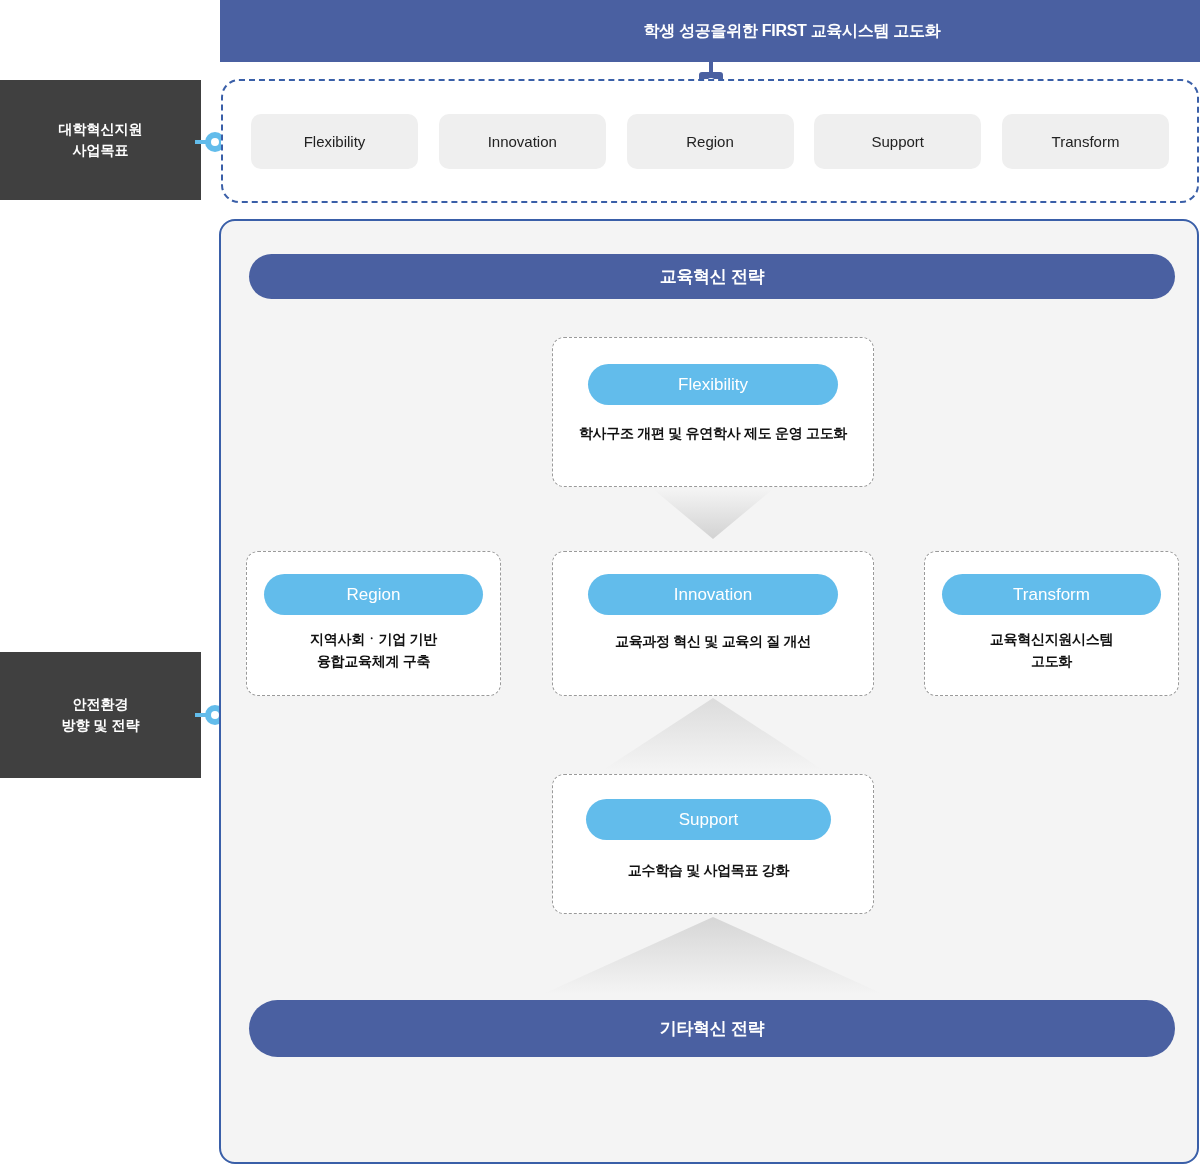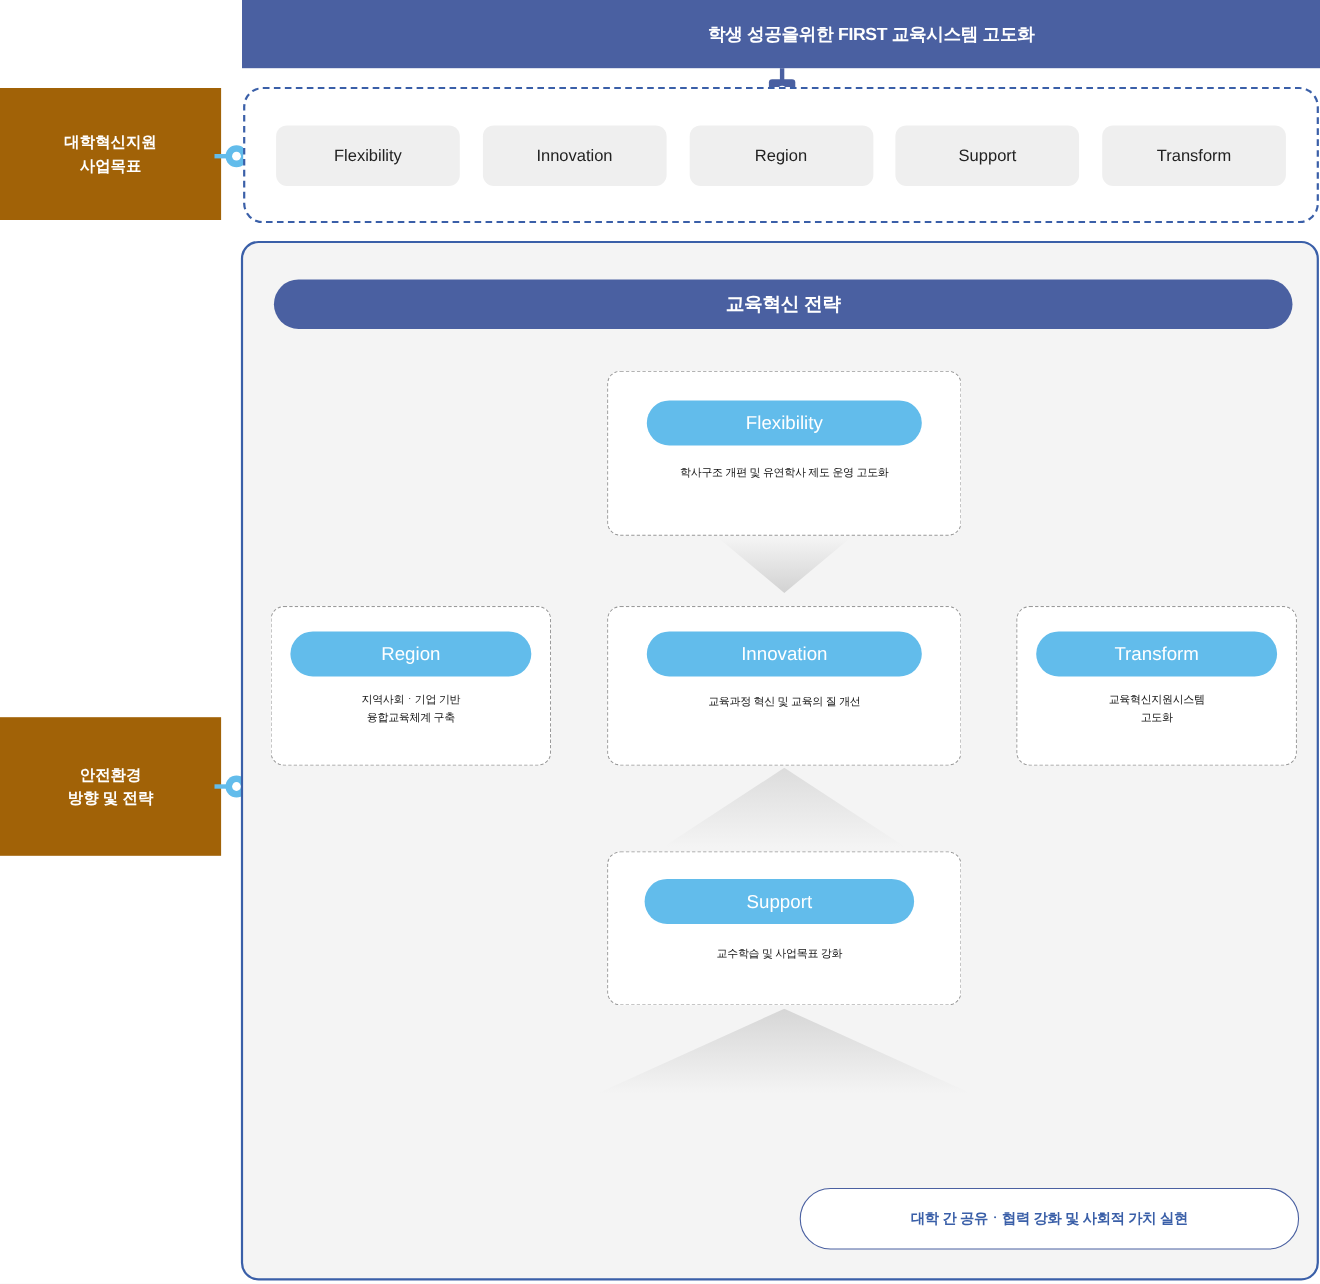--- a/index.html
+++ b/index.html
@@ -11,21 +11,21 @@
     font-family: "Liberation Sans", "DejaVu Sans", sans-serif;
     position: relative;
     overflow: hidden;
   }
 
   
   .side-tab {
     position: absolute;
     left: 0;
     width: 201px;
-    background: #a16207;
+    background: #404040;
     color: #ffffff;
     font-weight: bold;
     font-size: 14px;
     line-height: 1.5;
     text-align: center;
     display: flex;
     align-items: center;
     justify-content: center;
   }
   .side-tab .tl { white-space: pre-line; }
@@ -171,22 +171,22 @@
     color: #ffffff;
     font-size: 17px;
     border-radius: 22px;
     height: 41px;
     display: flex;
     align-items: center;
     justify-content: center;
   }
   .card .desc {
     color: #111111;
-    font-size: 10px;
-    font-weight: normal;
+    font-size: 14px;
+    font-weight: bold;
     text-align: center;
     line-height: 1.55;
     white-space: pre-line;
     letter-spacing: -0.3px;
   }
 
   
   #card-flexibility {
     left: 331px; top: 116px; width: 322px; height: 150px;
     padding-top: 26px;
@@ -376,18 +376,18 @@
       <defs>
         <linearGradient id="gup2" x1="0" y1="0" x2="0" y2="1">
           <stop offset="0%" stop-color="#d6d6d6"></stop>
           <stop offset="100%" stop-color="#f4f4f4"></stop>
         </linearGradient>
       </defs>
       <polygon points="170,0 340,77 0,77" fill="url(#gup2)"></polygon>
     </svg>
   </div>
 
-
-  <div class="sub-box" id="sub-box-1">
-    <span>대학 간 공유ㆍ협력 강화 및 사회적 가치 실현</span>
-  </div>
+  <div class="bar-blue" id="bar-etc">
+    <span>기타혁신 전략</span>
+  </div>
+
 
 </div>
 
 </body></html>

